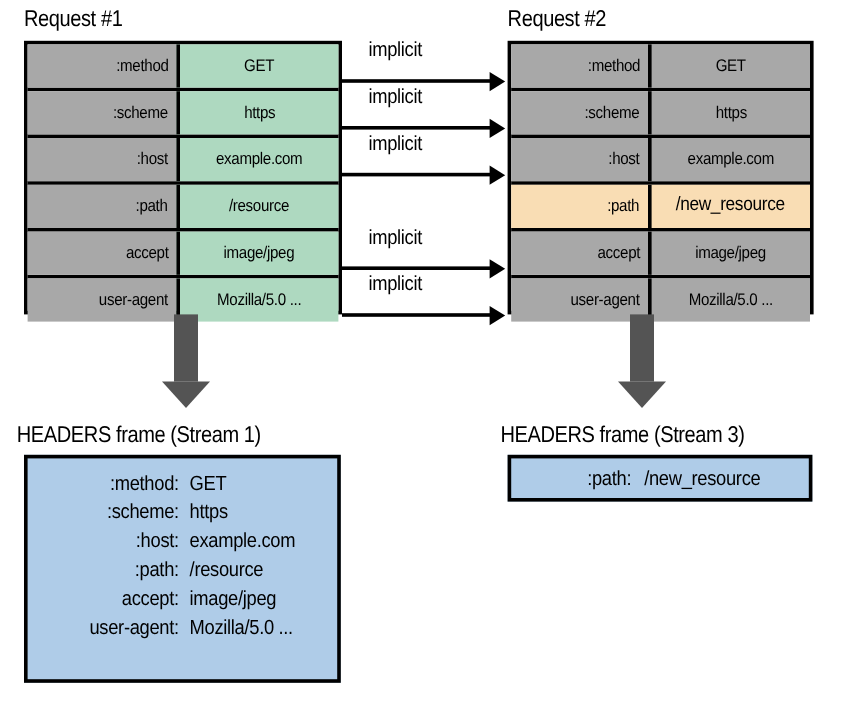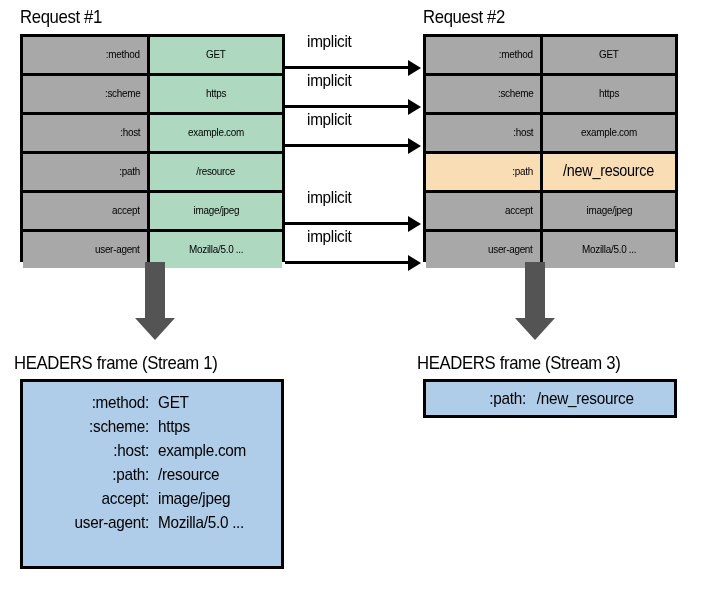--- a/index.html
+++ b/index.html
@@ -38,21 +38,21 @@
     display: flex;
     border-bottom: 3px solid #000;
     box-sizing: border-box;
   }
   .hdr-row:last-child { border-bottom: none; }
 
   .cell-name, .cell-val {
     box-sizing: border-box;
     height: 36px;
     line-height: 34px;
-    font-size: 11px;
+    font-size: 14px;
     letter-spacing: -0.3px;
     white-space: nowrap;
     overflow: hidden;
   }
   .cell-name {
     text-align: right;
     padding-right: 7px;
     background: #a8a8a8;
   }
   .cell-val {

